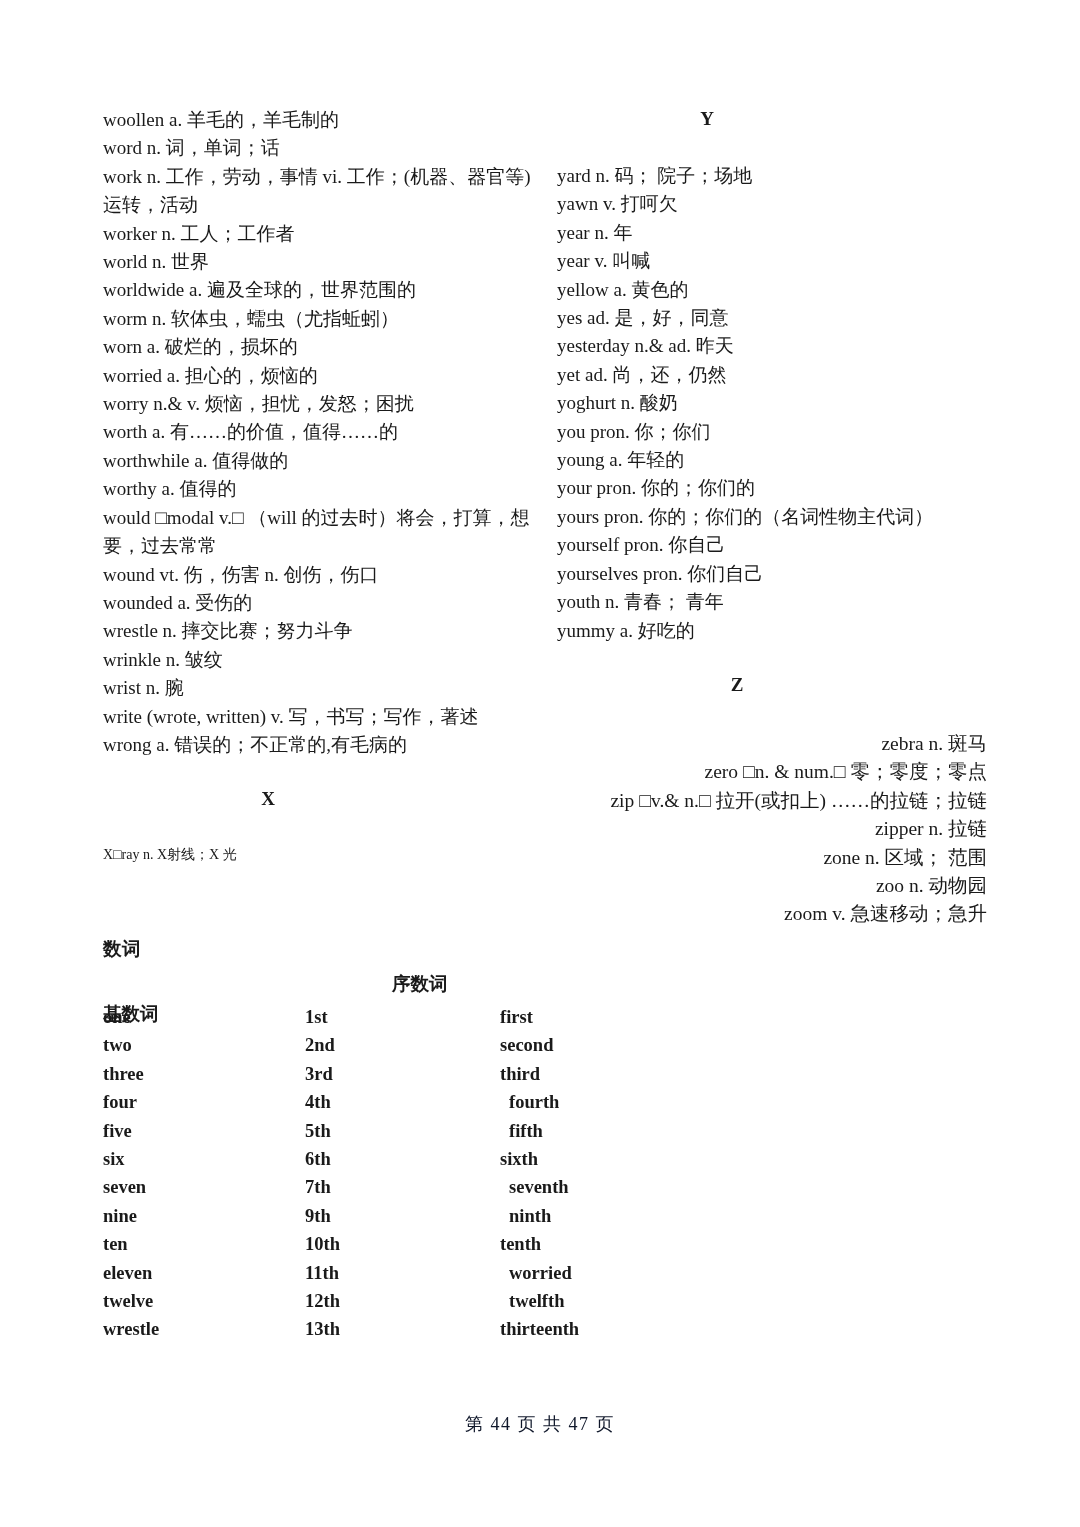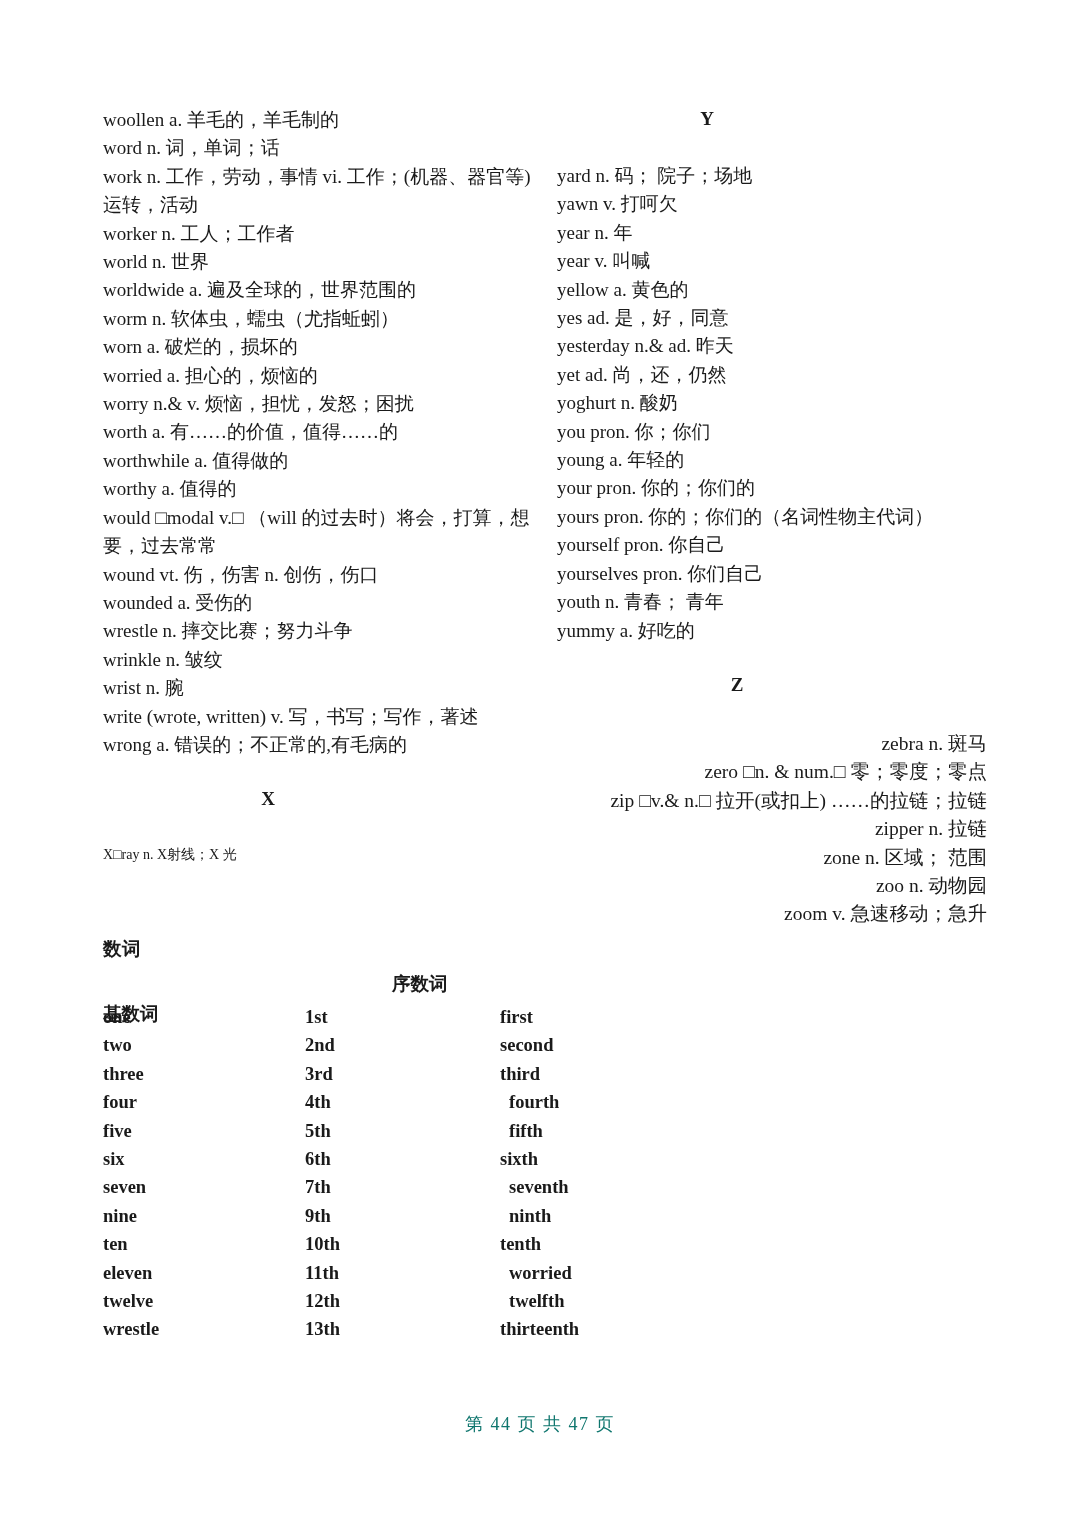--- a/index.html
+++ b/index.html
@@ -118,21 +118,21 @@
 
   
   .footer {
     position: absolute;
     left: 0;
     right: 0;
     top: 1412px;
     text-align: center;
     font-size: 18px;
     letter-spacing: 1.5px;
-    color: #0f766e;
+    color: #0f172a;
   }
 </style>
 </head>
 <body>
 
 <div class="page">
 
   <div class="col col-left">
     <div id="left-entries">
         <div class="entry">woollen    a. 羊毛的，羊毛制的</div>

